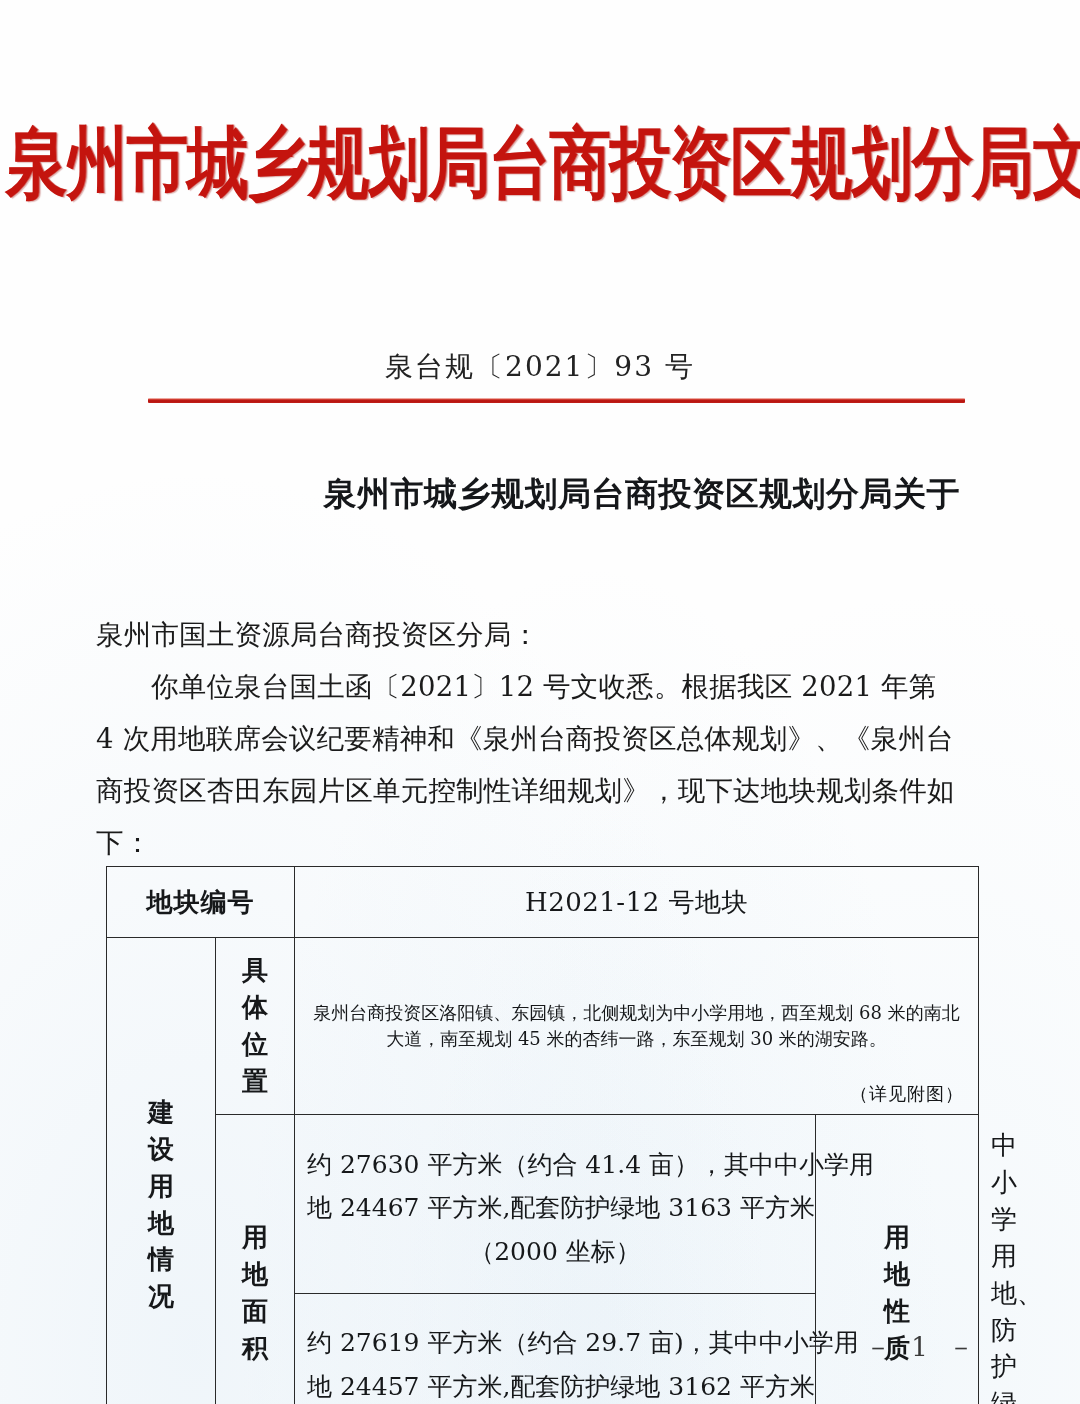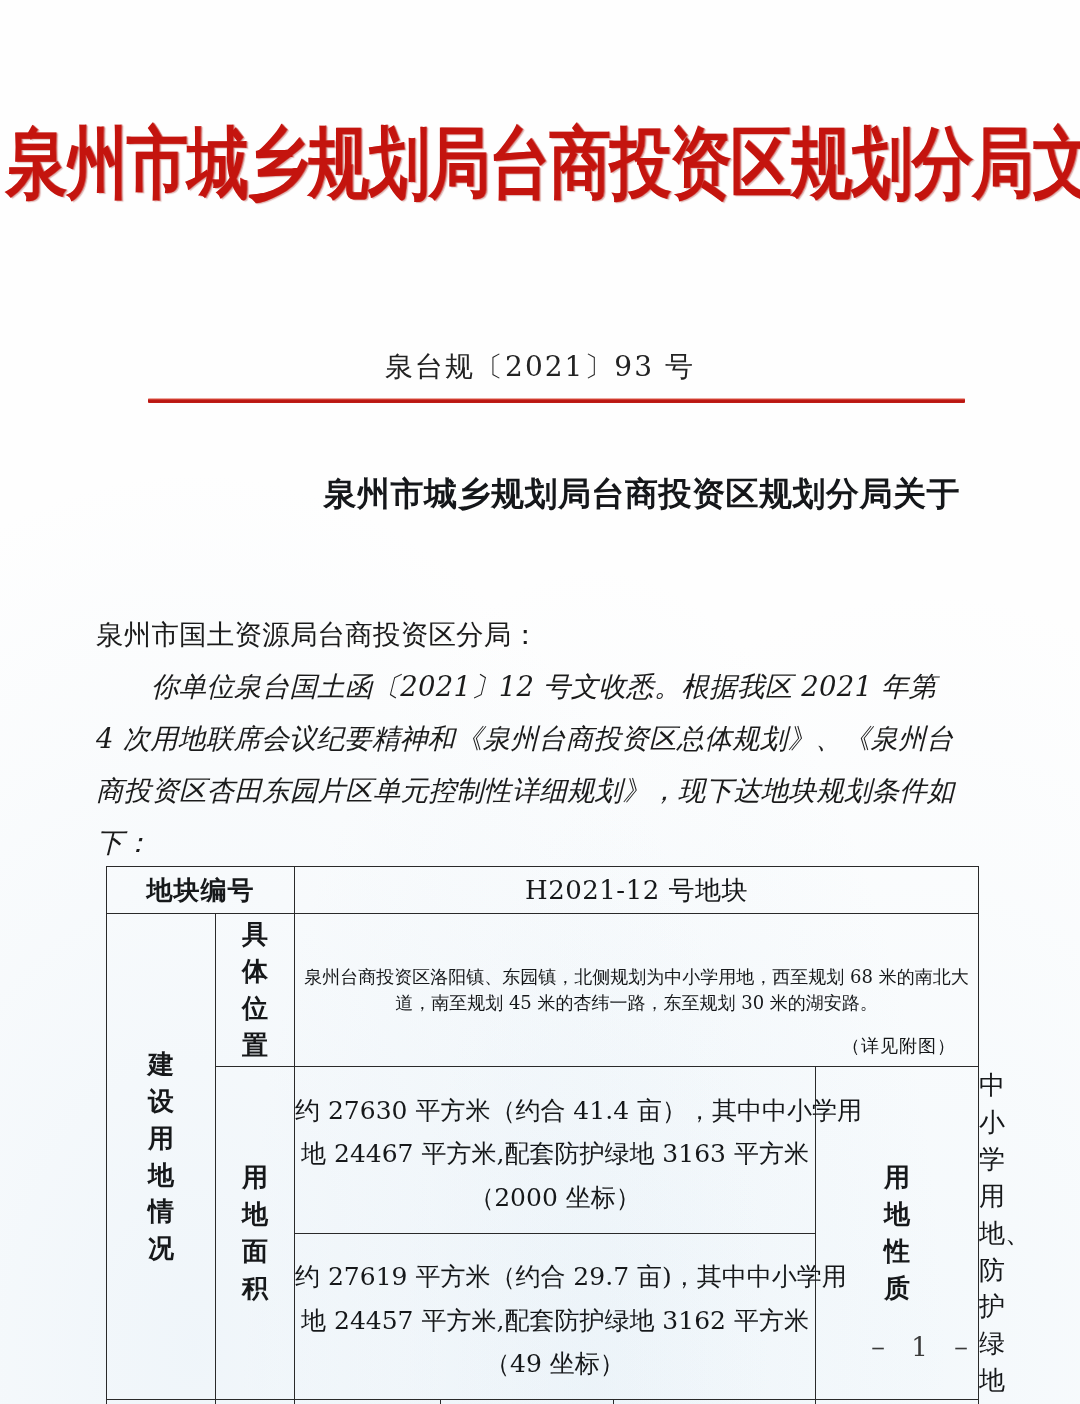--- a/index.html
+++ b/index.html
@@ -96,39 +96,39 @@
     position: absolute;
     left: 96px;
     width: 862px;
     top: 608px;
     font-size: 27.5px;
     line-height: 52px;
     letter-spacing: 0.2px;
     color: #1b1b1b;
   }
   .body p { margin: 0; }
-  .body p.indent { text-indent: 2em; font-style: italic; }
+  .body p.indent { text-indent: 2em; }
 
   
   .tbl-wrap {
     position: absolute;
     left: 106px;
     top: 866px;
     width: 872px;
   }
   table.cond {
     border-collapse: collapse;
     width: 872px;
     table-layout: fixed;
     font-size: 25px;
     color: #16181a;
   }
   table.cond td {
     border: 1.6px solid #2a2a2a;
-    padding: 0;
+    padding: 12px;
     vertical-align: middle;
     text-align: center;
     line-height: 1.42;
   }
   .cell-pad { padding: 5px 8px; }
 
   
   .vcell {
     font-weight: 700;
     font-size: 26px;
@@ -143,21 +143,21 @@
   .loc-cell {
     text-align: left;
     font-size: 18px;
     line-height: 43px;
     padding: 9px 12px 6px 13px;
     position: relative;
     height: 152px;
   }
   .loc-note {
     position: absolute;
-    right: 22px;
+    right: 14px;
     bottom: 7px;
     letter-spacing: 1px;
   }
 
   .area-cell {
     text-align: center;
     font-size: 25px;
     line-height: 41px;
     padding: 7px 10px 8px 10px;
   }

